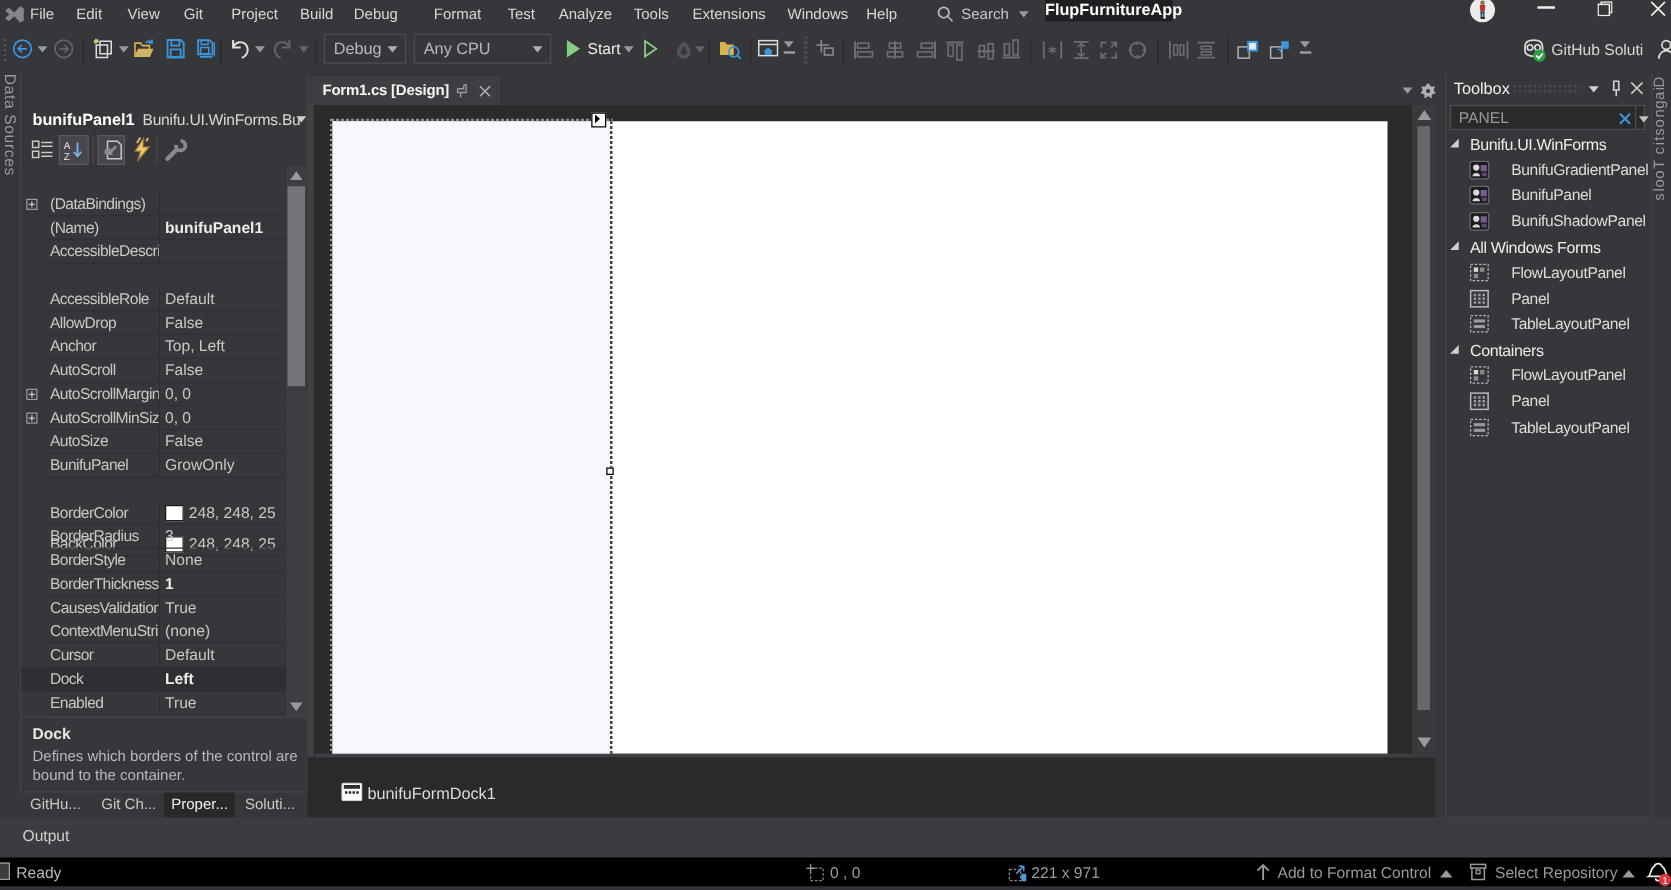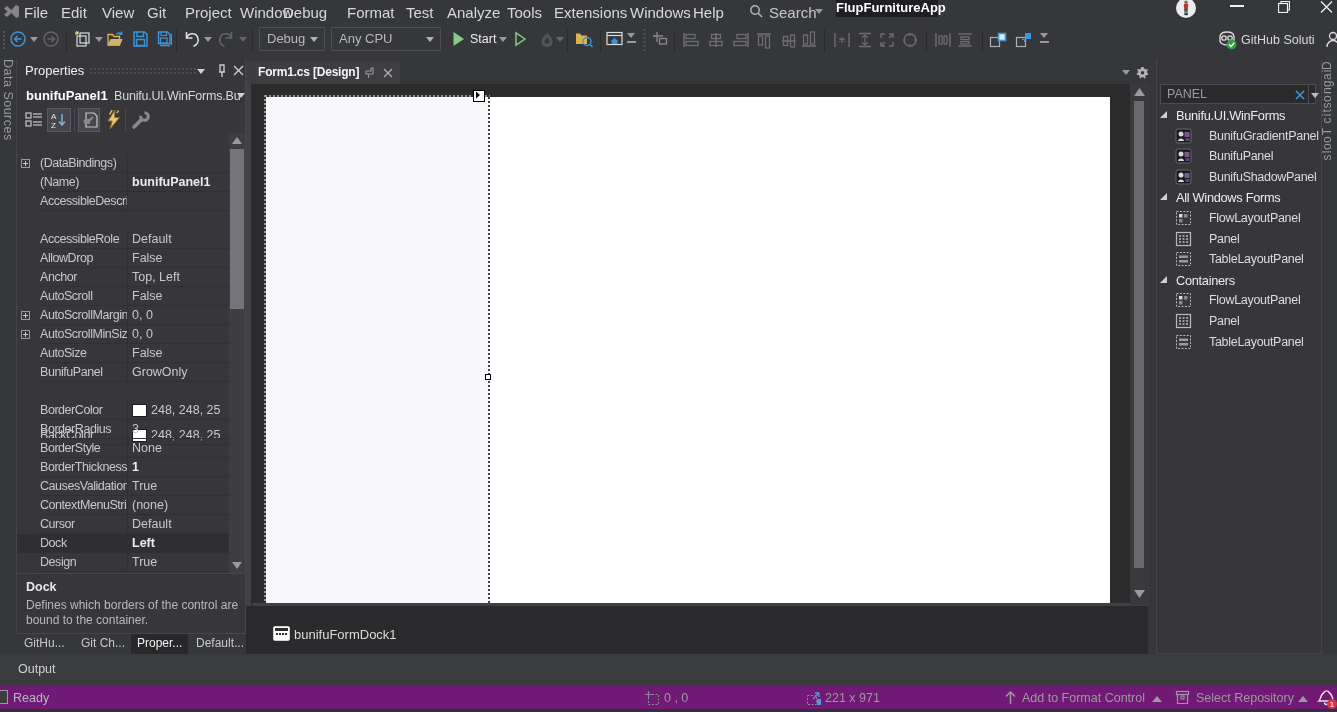--- a/index.html
+++ b/index.html
@@ -3,21 +3,21 @@
 <meta charset="utf-8">
 <style>
   * { margin:0; padding:0; box-sizing:border-box; }
   html,body { width:1337px; height:712px; overflow:hidden; background:#36373b;
     font-family:"Liberation Sans", sans-serif; color:#dcdcdc; font-size:13px; }
   .abs { position:absolute; }
   #stage { position:relative; width:1337px; height:712px; }
 
   
   #menubar { left:0; top:0; width:1337px; height:23px; background:#36373b; }
-  .mi { position:absolute; top:4px; color:#d8d8d8; font-size:15px; }
+  .mi { position:absolute; top:4px; color:#d8d8d8; font-size:12px; }
   #apptitle { position:absolute; left:836px; top:0; width:102px; height:17px;
     background:#1f1f23; color:#ffffff; font-weight:bold; font-size:13px;
     text-align:center; line-height:16px; }
   .winbtn { position:absolute; color:#f0f0f0; }
 
   
   #toolbar { left:0; top:23px; width:1337px; height:37px; background:#36373b; }
   .sep { position:absolute; top:7px; width:1px; height:22px; background:#2a2a2e; }
   .combo { position:absolute; top:27px; height:24px; background:#36373b;
     border:1px solid #4d4d53; color:#b8b8bc; font-size:13px; line-height:22px;
@@ -105,37 +105,37 @@
      background:#2a2a2b; border:1px solid #4d4d53; color:#9a9a9e; font-size:12.5px;
      line-height:18px; padding-left:6px;}
   .tbhead { position:absolute; left:10px; color:#ececec; font-size:12.8px; letter-spacing:-0.3px; }
   .tbitem { position:absolute; left:52px; color:#dcdcdc; font-size:12.5px; letter-spacing:-0.3px; }
   .tbarrow { position:absolute; left:3px; width:0; height:0;
      border-left:7px solid transparent; border-bottom:7px solid #d0d0d0; }
 
   
   #output { left:0; top:654px; width:1337px; height:32px; background:#3b3c40; }
   #output span { position:absolute; left:18px; top:8px; color:#d0d0d0; font-size:12.5px; }
-  #statusbar { left:0; top:686px; width:1337px; height:26px; background:#701a75; }
+  #statusbar { left:0; top:686px; width:1337px; height:26px; background:#000000; }
   #statusbar .s { position:absolute; top:5px; color:#9a9a9e; font-size:12.5px; }
 </style>
 </head>
 <body>
 <div id="stage">
 
   <div class="abs" id="menubar"></div>
   <svg class="abs" style="left:3px;top:4px" width="17" height="15" viewBox="0 0 17 15">
     <path d="M1 4.5 L4 2 L8.5 6 L13 1 L16 2.5 L16 12.5 L13 14 L8.5 9 L4 13 L1 10.5 L4.5 7.5 Z" fill="#85858a"></path>
   </svg>
   <span class="mi" style="left:24px">File</span>
   <span class="mi" style="left:61px">Edit</span>
   <span class="mi" style="left:102px">View</span>
   <span class="mi" style="left:147px">Git</span>
   <span class="mi" style="left:185px">Project</span>
-  <span class="mi" style="left:240px">Window</span>
+  <span class="mi" style="left:240px">Build</span>
   <span class="mi" style="left:283px">Debug</span>
   <span class="mi" style="left:347px">Format</span>
   <span class="mi" style="left:406px">Test</span>
   <span class="mi" style="left:447px">Analyze</span>
   <span class="mi" style="left:507px">Tools</span>
   <span class="mi" style="left:554px">Extensions</span>
   <span class="mi" style="left:630px">Windows</span>
   <span class="mi" style="left:693px">Help</span>
   <svg class="abs" style="left:749px;top:4px" width="15" height="15" viewBox="0 0 15 15">
     <circle cx="6" cy="6" r="4.2" fill="none" stroke="#b8b8bc" stroke-width="1.4"></circle>
@@ -330,31 +330,20 @@
         <circle cx="7" cy="7" r="3.5" fill="none" stroke="#dcdcdc" stroke-width="1.3"></circle>
         <path d="M1 18 C1 13, 5 11.5, 7 11.5 C9 11.5, 13 13, 13 18" fill="none" stroke="#dcdcdc" stroke-width="1.3"></path>
       </svg>
     </div>
 
   <div class="abs" id="datasrc">
       <span>Data Sources</span>
     </div>
 
   <div class="abs" id="props">
-    <div class="ptitle">
-      <span class="t">Properties</span>
-      <div class="griptex" style="left:72px;top:8px;width:108px"></div>
-      <span class="ddc" style="left:180px;top:10px;border-top-color:#d0d0d0"></span>
-      <svg class="abs" style="left:199px;top:5px" width="12" height="14" viewBox="0 0 12 14">
-        <path d="M4 1 L8 1 L8 8 L4 8 Z M3 8 L9 8 M6 8 L6 13" stroke="#d0d0d0" stroke-width="1.3" fill="none"></path>
-      </svg>
-      <svg class="abs" style="left:216px;top:6px" width="11" height="11" viewBox="0 0 11 11">
-        <path d="M1 1 L10 10 M10 1 L1 10" stroke="#d0d0d0" stroke-width="1.4"></path>
-      </svg>
-    </div>
     <div id="objcombo">
       <span class="b">bunifuPanel1</span>
         <span class="r">Bunifu.UI.WinForms.Bur</span>
       <span class="ddc" style="left:220px;top:8px;border-top-color:#d0d0d0"></span>
     </div>
     <div id="ptools">
         <svg class="abs" style="left:8px;top:52px" width="18" height="18">
           <rect x="1" y="2" width="5" height="5" fill="none" stroke="#c8c8c8" stroke-width="1.2"></rect>
           <line x1="8" y1="3" x2="17" y2="3" stroke="#c8c8c8" stroke-width="1.2"></line>
           <line x1="8" y1="6" x2="17" y2="6" stroke="#c8c8c8" stroke-width="1.2"></line>
@@ -464,21 +453,21 @@
         </div>
         <div class="prow" style="top:382px;">
           <span class="lbl">Cursor</span>
           <span class="val" style="">Default</span>
         </div>
         <div class="prow" style="top:401px;background:#2f2f33;">
           <span class="lbl">Dock</span>
           <span class="val" style="font-weight:bold;color:#ececec;">Left</span>
         </div>
         <div class="prow" style="top:420px;">
-          <span class="lbl">Design</span>
+          <span class="lbl">Enabled</span>
           <span class="val" style="">True</span>
         </div>
       </div>
     <div id="pgsb">
       <svg class="abs" style="left:3px;top:4px" width="10" height="8">
           <path d="M5 0 L10 7 L0 7 Z" fill="#9a9a9e"></path>
         </svg>
       <div style="position:absolute;left:1px;top:16px;width:14px;height:160px;background:#74747a"></div>
       <svg class="abs" style="left:3px;top:428px" width="10" height="8">
           <path d="M5 8 L10 1 L0 1 Z" fill="#9a9a9e"></path>
@@ -486,21 +475,21 @@
     </div>
     <div id="pdesc">
       <span class="h">Dock</span>
       <div class="d">Defines which borders of the control are<br>bound to the container.</div>
     </div>
   </div>
 
   <span class="btab" style="left:24px">GitHu...</span>
   <span class="btab" style="left:81px">Git Ch...</span>
   <span class="btab" style="left:131px;background:#28282b;color:#f0f0f0;padding:0 6px">Proper...</span>
-  <span class="btab" style="left:196px">Default...</span>
+  <span class="btab" style="left:196px">Soluti...</span>
 
   <div class="abs" id="tabstrip">
     <div id="tab1">Form1.cs [Design]
       <svg class="abs" style="left:118px;top:6px" width="11" height="12" viewBox="0 0 11 12">
         <path d="M2 4 L7 4 L7 1 M2 4 L2 7 L7 7 M7 1 L9 1 L9 7 L7 7 M4.5 7 L4.5 11" stroke="#9a9a9e" stroke-width="1.1" fill="none"></path>
       </svg>
       <svg class="abs" style="left:137px;top:7px" width="10" height="10" viewBox="0 0 10 10">
         <path d="M1 1 L9 9 M9 1 L1 9" stroke="#b0b0b4" stroke-width="1.3"></path>
       </svg>
     </div>
@@ -545,20 +534,31 @@
         <rect x="3" y="7" width="2" height="2"></rect>
           <rect x="6" y="7" width="2" height="2"></rect>
         <rect x="9" y="7" width="2" height="2"></rect>
           <rect x="12" y="7" width="2" height="2"></rect>
       </g>
     </svg>
     <span class="lbl">bunifuFormDock1</span>
   </div>
 
   <div class="abs" id="toolbox">
+    <div class="ptitle">
+      <span class="t" style="left:6px">Toolbox</span>
+      <div class="griptex" style="left:53px;top:8px;width:54px"></div>
+      <span class="ddc" style="left:114px;top:10px;border-top-color:#d0d0d0"></span>
+      <svg class="abs" style="left:130px;top:5px" width="12" height="14" viewBox="0 0 12 14">
+        <path d="M4 1 L8 1 L8 8 L4 8 Z M3 8 L9 8 M6 8 L6 13" stroke="#d0d0d0" stroke-width="1.3" fill="none"></path>
+      </svg>
+      <svg class="abs" style="left:147px;top:6px" width="11" height="11" viewBox="0 0 11 11">
+        <path d="M1 1 L10 10 M10 1 L1 10" stroke="#d0d0d0" stroke-width="1.4"></path>
+      </svg>
+    </div>
     <div id="tbsearch">PANEL
       <svg class="abs" style="left:134px;top:5px" width="10" height="10" viewBox="0 0 10 10">
         <path d="M1 1 L9 9 M9 1 L1 9" stroke="#3a96dd" stroke-width="1.6"></path>
       </svg>
       <div style="position:absolute;left:147px;top:-1px;width:1px;height:20px;background:#4d4d53"></div>
       <span class="ddc" style="left:150px;top:8px;border-top-color:#c0c0c4"></span>
     </div>
     <div id="tbitems">
         <div class="tbarrow" style="top:52px"></div>
         <span class="tbhead" style="left:19px;top:49px">Bunifu.UI.WinForms</span>

